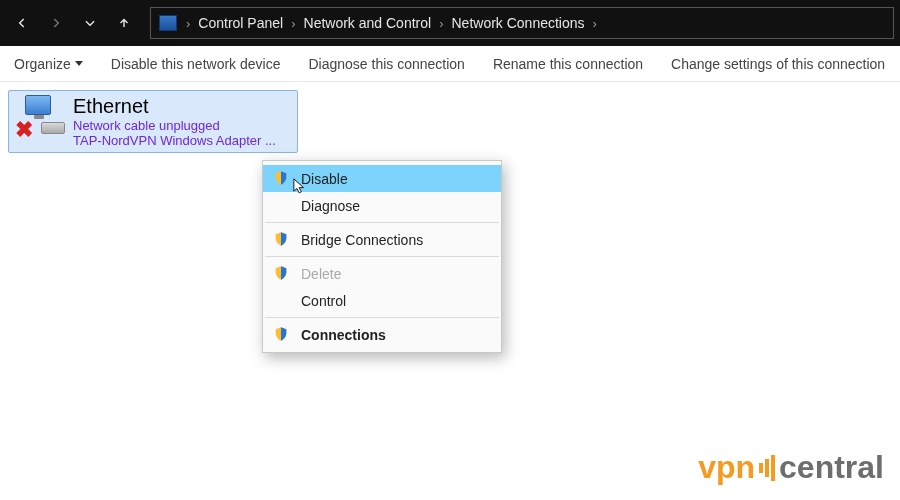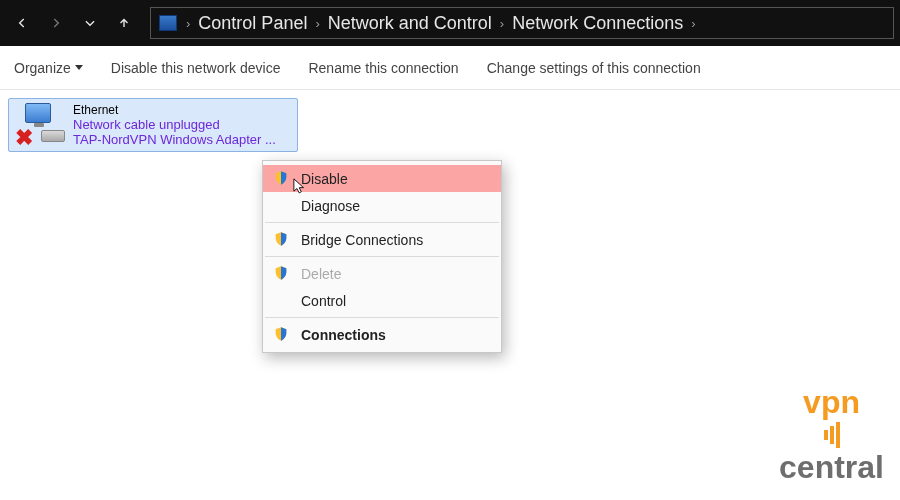--- a/index.html
+++ b/index.html
@@ -39,25 +39,25 @@
     padding:0 8px;
     color:#e6e6e6;
     gap:2px;
   }
   .pc-icon {
     width:18px; height:16px; display:inline-block;
     background:linear-gradient(#3a78c9,#1a4f9e);
     border:1px solid #0e3878;
     margin-right:4px;
   }
-  .crumb { padding:2px 3px; white-space:nowrap; font-size:18px;}
+  .crumb { padding:2px 3px; white-space:nowrap; font-size:14px;}
   .crumb-sep { color:#999; padding:0 3px; }
   
   .toolbar {
-    height:44px;
+    height:36px;
     background:#fff;
     border-bottom:1px solid #e7e7e7;
     display:flex;
     align-items:center;
     gap:28px;
     padding:0 14px;
     color:#444;
     font-size:14px;
   }
   .tool-item { display:flex; align-items:center; gap:4px; }
@@ -94,41 +94,41 @@
     position:absolute; bottom:5px; left:26px;
     width:24px; height:12px;
     background:linear-gradient(#d9d9d9,#aaa);
     border:1px solid #888; border-radius:2px;
   }
   .red-x{
     position:absolute; bottom:0; left:0;
     color:#d82020; font-weight:bold; font-size:22px; line-height:18px;
   }
   .adapter-text { flex:1; overflow:hidden;}
-  .adapter-title { color:#000; font-size:12px; }
+  .adapter-title { color:#000; font-size:20px; }
   .adapter-sub { color:#6d28d9; font-size:13px; white-space:nowrap; overflow:hidden; text-overflow:ellipsis;}
   
   .context-menu {
     position:absolute;
     top:160px; left:262px;
     width:240px;
     background:#fafafa;
     border:1px solid #c8c8c8;
     box-shadow:3px 5px 14px rgba(0,0,0,.28);
     padding:4px 0;
     font-size:14px;
   }
   .menu-item {
     height:27px;
     display:flex; align-items:center;
     padding-left:38px;
     position:relative;
     color:#222;
   }
-  .menu-item.hover { background:#fca5a5; }
+  .menu-item.hover { background:#7dd3fc; }
   .menu-item.disabled { color:#aaa; }
   .menu-item.bold { font-weight:700; }
   .menu-sep {
     height:1px; background:#dadada; margin:3px 2px;
   }
   .shield {
     position:absolute; left:10px; top:5px;
     width:16px; height:16px;
   }
   .shield svg { width:16px; height:16px; }
@@ -136,21 +136,20 @@
     position:absolute; top:178px; left:293px;
     width:14px; height:18px; z-index:50;
   }
   
   .watermark{
     position:absolute; right:16px; bottom:14px;
     font-weight:800; font-size:32px;
     color:#474747;
     display:flex; align-items:center; gap:1px;
     letter-spacing:0px;
-    flex-direction:column;
   }
   .watermark .orange{ color:#f59b22; }
   .wm-icon{
     display:inline-flex; gap:2px; margin:0 3px;
     align-items:center;
   }
   .wm-bar{width:4px;height:24px;background:#f59b22;}
   .wm-grey{ color:#6e6e6e; font-weight:700;text-align:right;}
 </style>
 </head>
@@ -189,20 +188,23 @@
   </div>
 </div>
 
 <div class="toolbar">
   <div class="tool-item">
     <span>Organize</span>
     <span class="caret-down"></span>
   </div>
   <div class="tool-item">
     <span>Disable this network device</span>
+  </div>
+  <div class="tool-item">
+    <span>Diagnose this connection</span>
   </div>
   <div class="tool-item">
     <span>Rename this connection</span>
   </div>
   <div class="tool-item">
     <span>Change settings of this connection</span>
   </div>
 </div>
 
 <div class="content">

